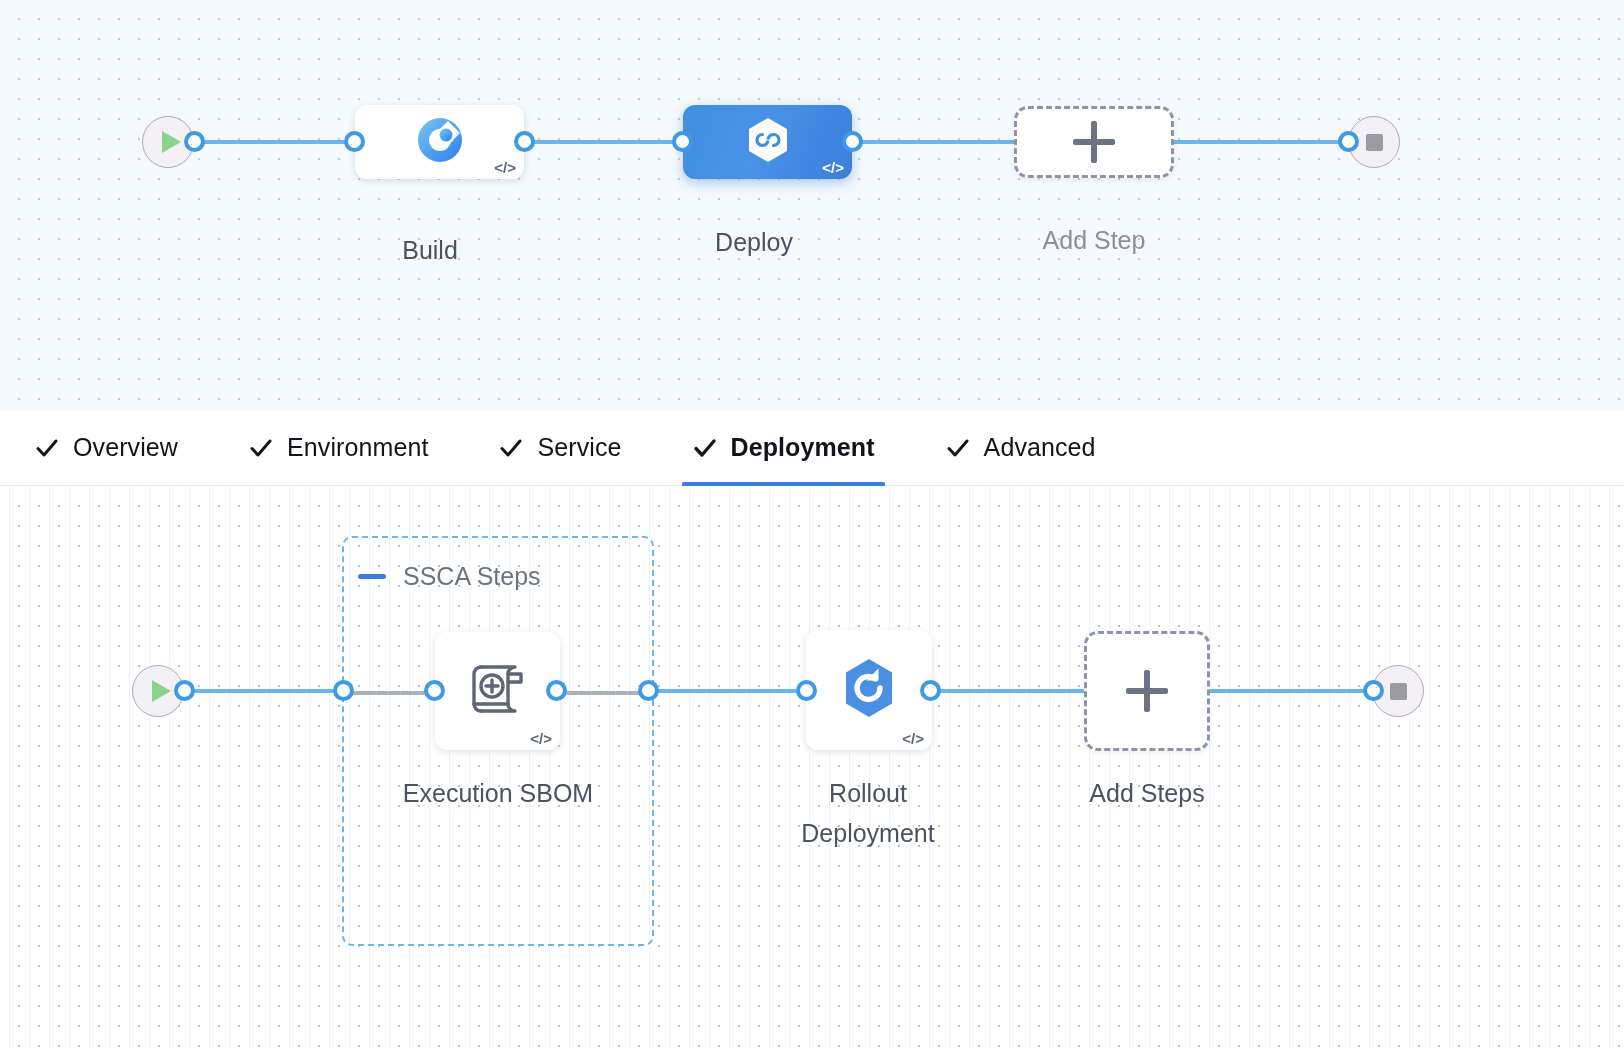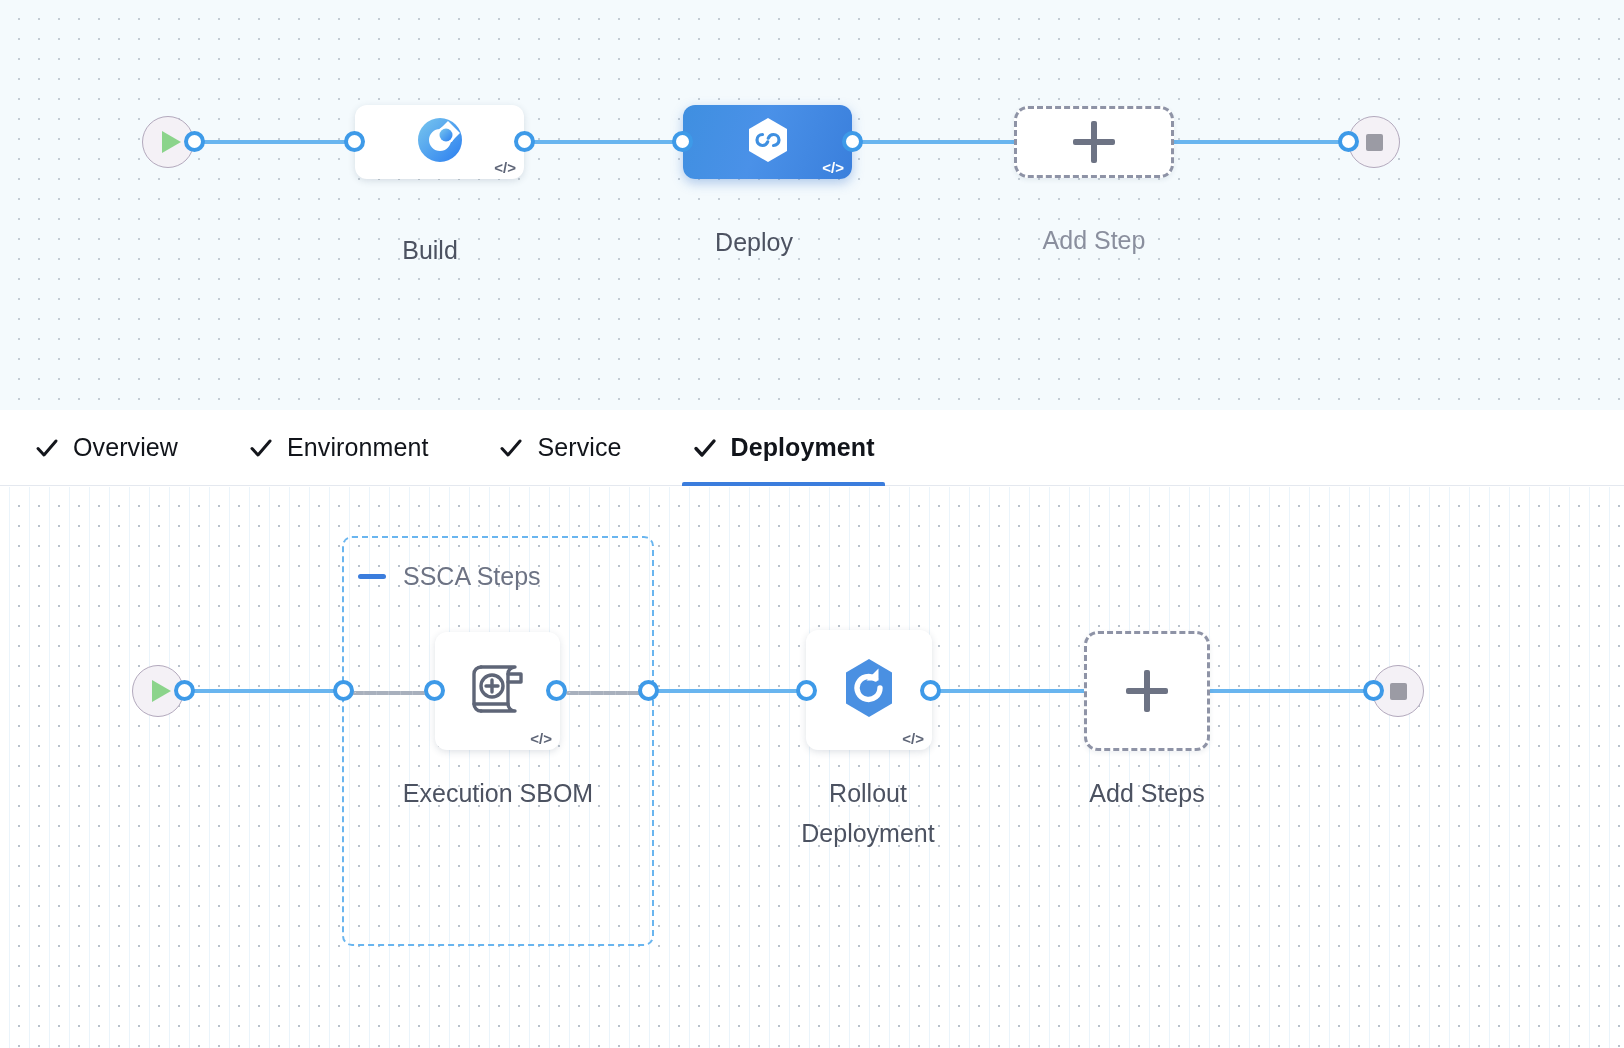--- a/index.html
+++ b/index.html
@@ -307,20 +307,28 @@
 
   <div class="tab active">
     <span class="tick">
       <svg width="26" height="26" viewBox="0 0 26 26">
           <path d="M4 13.5 L10 20 L22 6" fill="none" stroke="#14161c" stroke-width="3.4" stroke-linecap="round" stroke-linejoin="round"></path>
         </svg>
     </span>
     <span class="tab-label">Deployment</span>
   </div>
 
+  <div class="tab">
+    <span class="tick">
+      <svg width="26" height="26" viewBox="0 0 26 26">
+          <path d="M4 13.5 L10 20 L22 6" fill="none" stroke="#14161c" stroke-width="3" stroke-linecap="round" stroke-linejoin="round"></path>
+        </svg>
+    </span>
+    <span class="tab-label">Advanced</span>
+  </div>
 </div>
 
 <div class="step-canvas">
 
   <div class="group-box" style="left:342px; top:49px; width:312px; height:410px;"></div>
   <div class="group-header" style="left:358px; top:75px;">
     <span class="group-minus"></span>
     <span class="group-title">SSCA Steps</span>
   </div>
 

